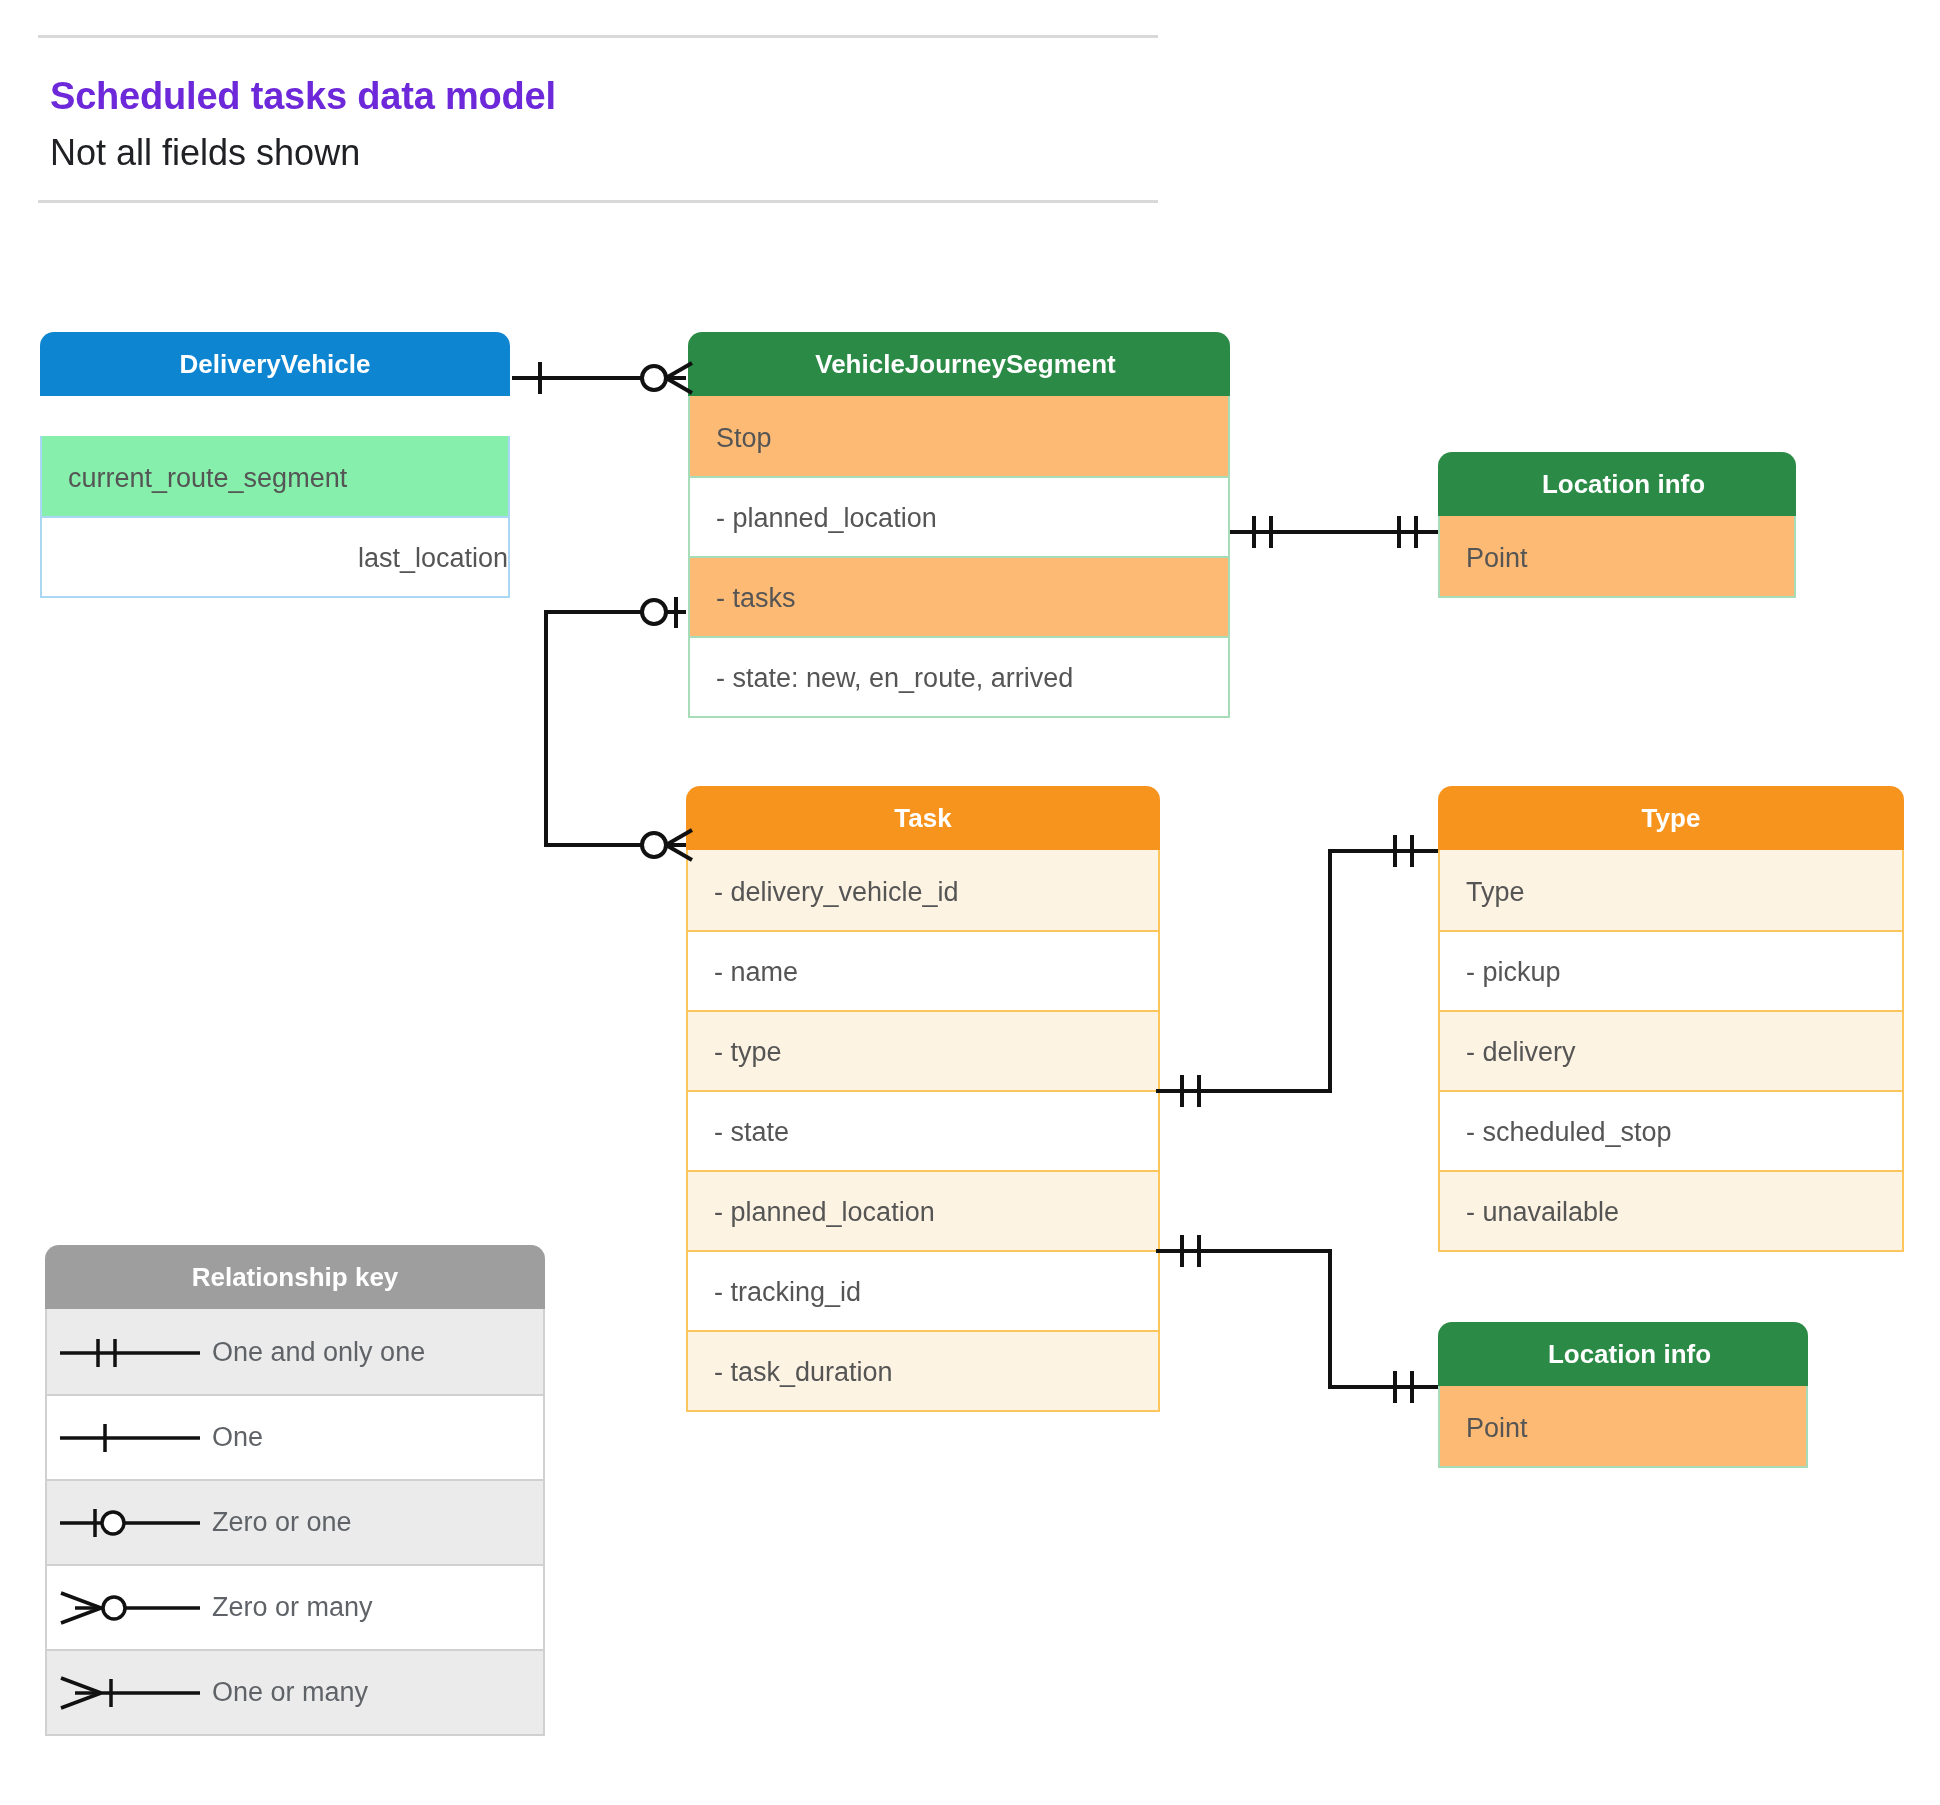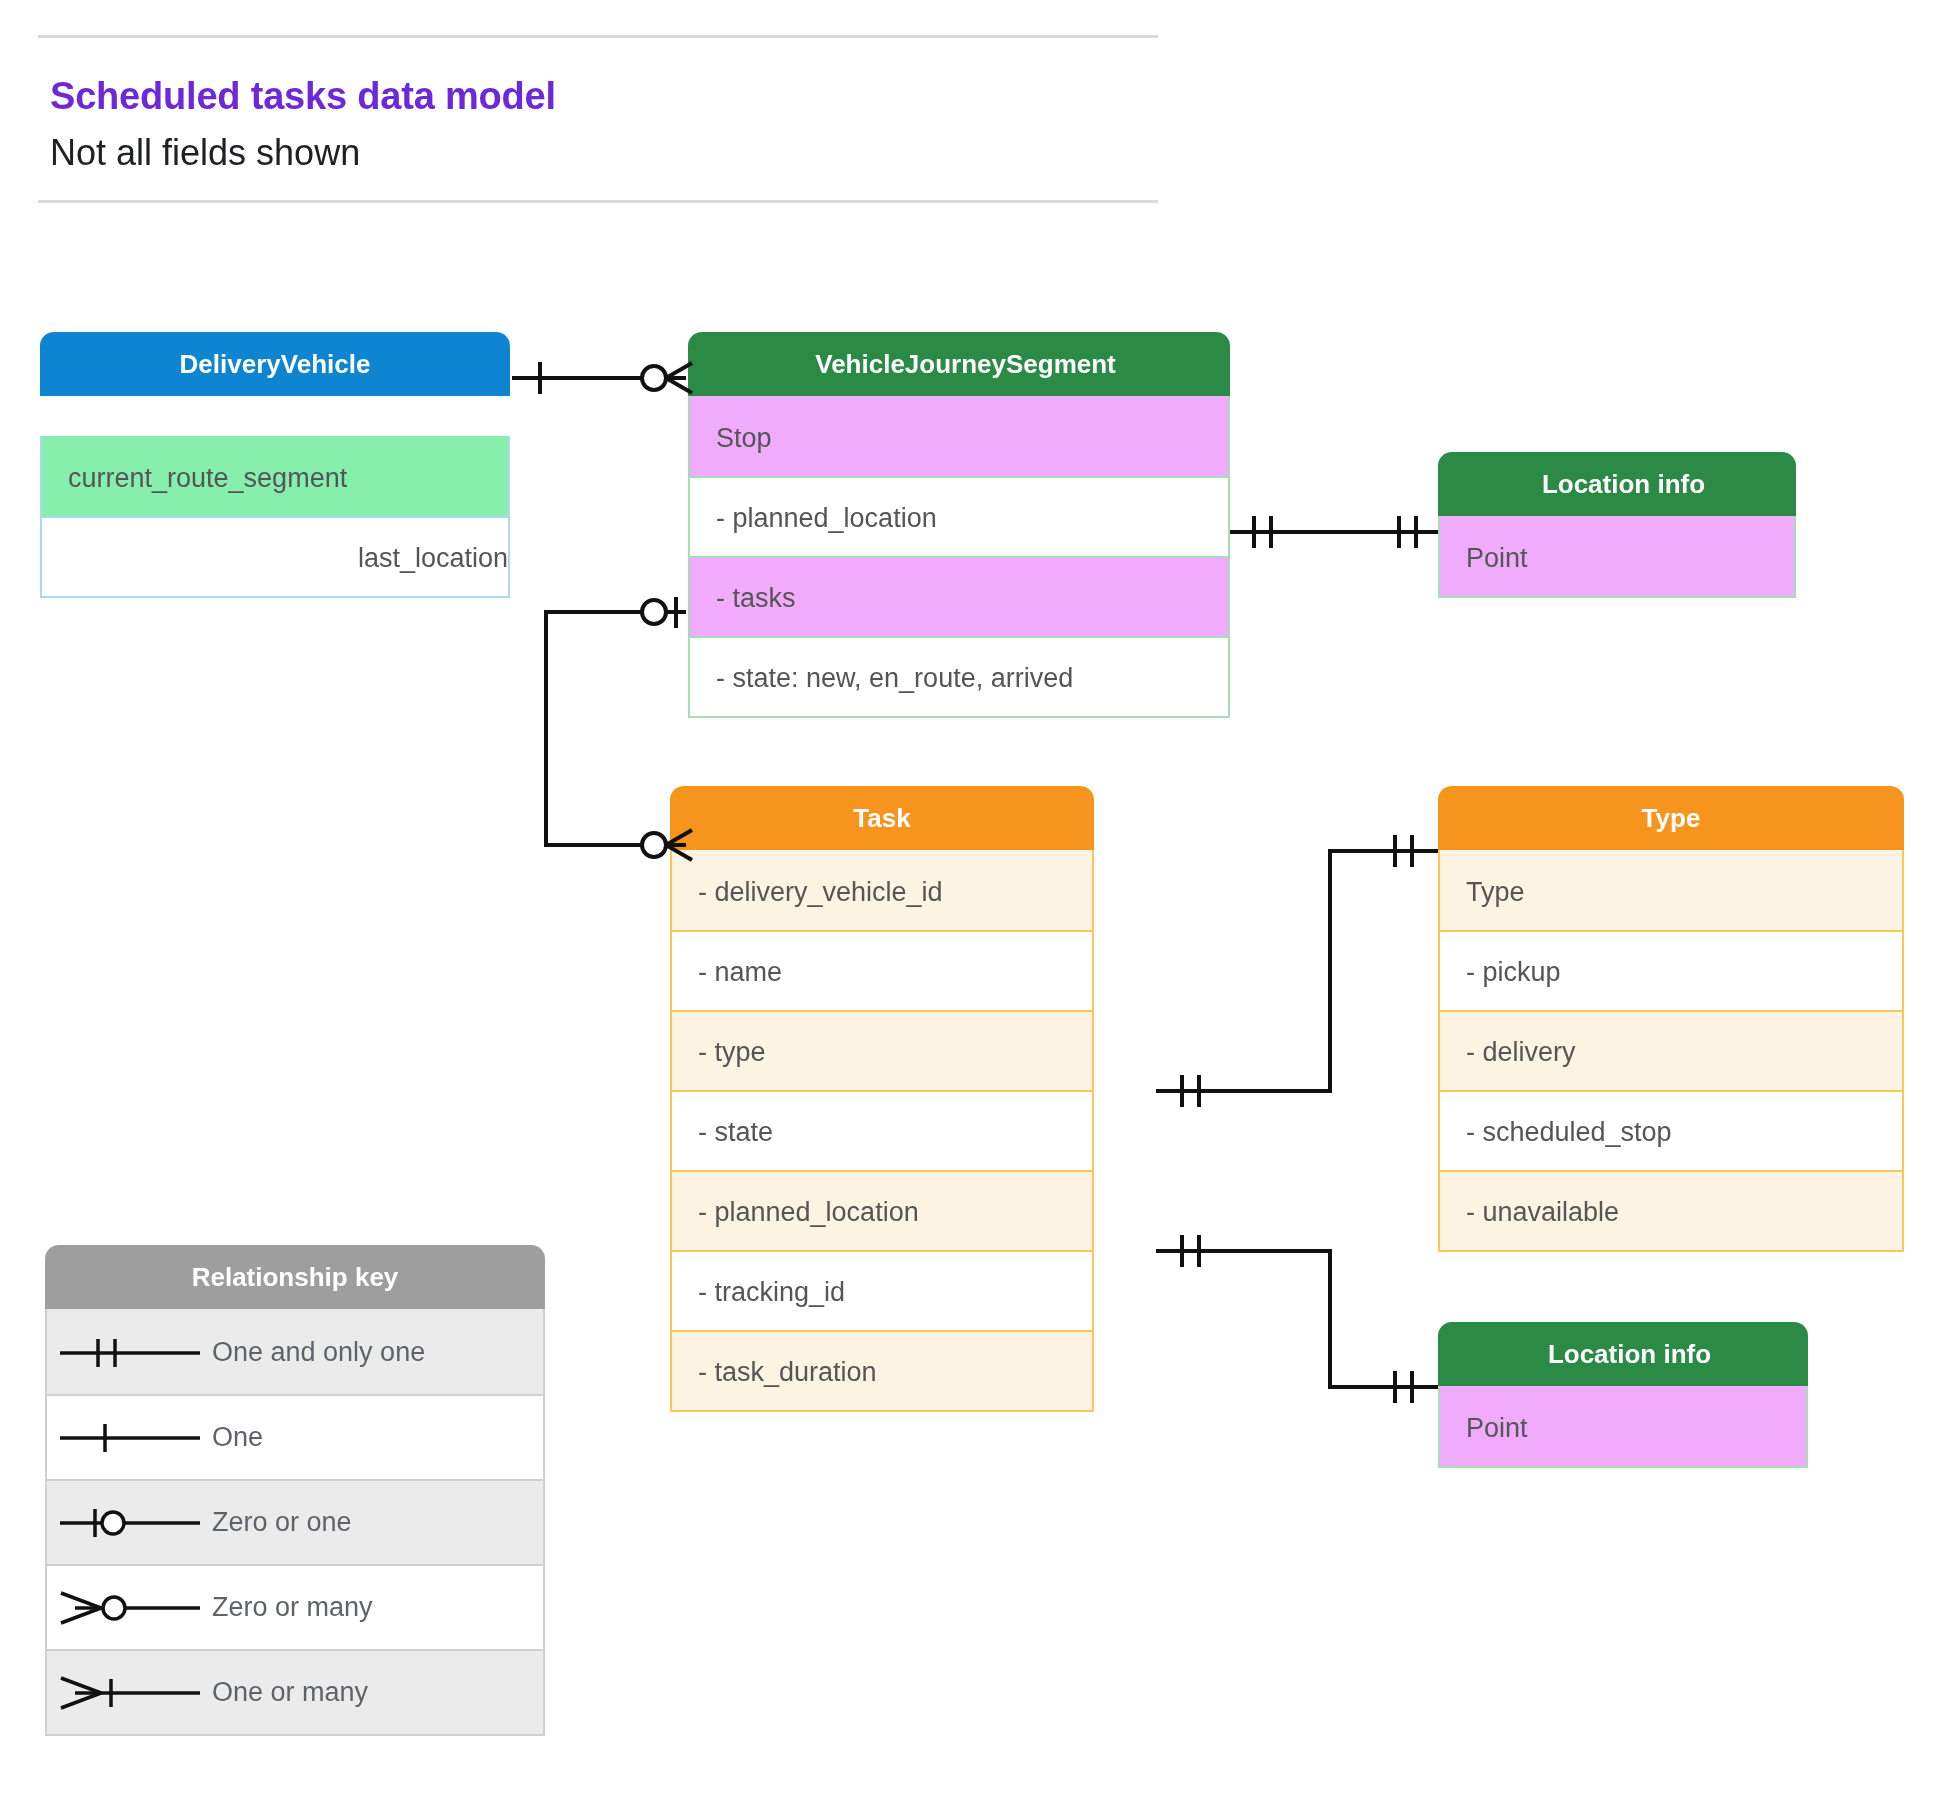--- a/index.html
+++ b/index.html
@@ -82,21 +82,21 @@
   
   .theme-blue .entity-title { background: #0d85d1; }
   .theme-blue .entity-rows  { border-color: #a9d7f4; }
   .theme-blue .row-tint     { background: #86efac; margin-top: 40px; }
   .theme-blue .row-plain    { background: #ffffff; }
   .theme-blue .entity-row + .entity-row { border-top-color: #a9d7f4; text-align: right; }
 
   
   .theme-green .entity-title { background: #2b8b46; padding-left: 13px; }
   .theme-green .entity-rows  { border-color: #a8dbb8; }
-  .theme-green .row-tint     { background: #f0abfc; }
+  .theme-green .row-tint     { background: #fdba74; }
   .theme-green .row-plain    { background: #ffffff; }
   .theme-green .entity-row + .entity-row { border-top-color: #a8dbb8; }
 
   
   .theme-orange .entity-title { background: #f7941e; }
   .theme-orange .entity-rows  { border-color: #fcc65c; }
   .theme-orange .row-tint     { background: #fdf3e2; }
   .theme-orange .row-plain    { background: #ffffff; }
   .theme-orange .entity-row + .entity-row { border-top-color: #fcc65c; }
 
@@ -104,21 +104,21 @@
   .theme-grey .entity-title { background: #9e9e9e; }
   .theme-grey .entity-rows  { border-color: #d0d0d0; }
   .theme-grey .row-tint     { background: #ebebeb; }
   .theme-grey .row-plain    { background: #ffffff; }
   .theme-grey .entity-row + .entity-row { border-top-color: #d0d0d0; }
 
   
   #box-delivery-vehicle { left: 40px;   top: 332px;  width: 470px; }
   #box-vjs              { left: 688px;  top: 332px;  width: 542px; }
   #box-location-top     { left: 1438px; top: 452px;  width: 358px; }
-  #box-task             { left: 670px;  top: 786px;  width: 424px; }
+  #box-task             { left: 686px;  top: 786px;  width: 474px; }
   #box-type             { left: 1438px; top: 786px;  width: 466px; }
   #box-location-bottom  { left: 1438px; top: 1322px; width: 370px; }
   #box-legend           { left: 45px;   top: 1245px; width: 500px; }
 
   
   #box-legend .entity-row {
     height: 85px;
     line-height: 85px;
     padding-left: 0;
     font-size: 27px;

